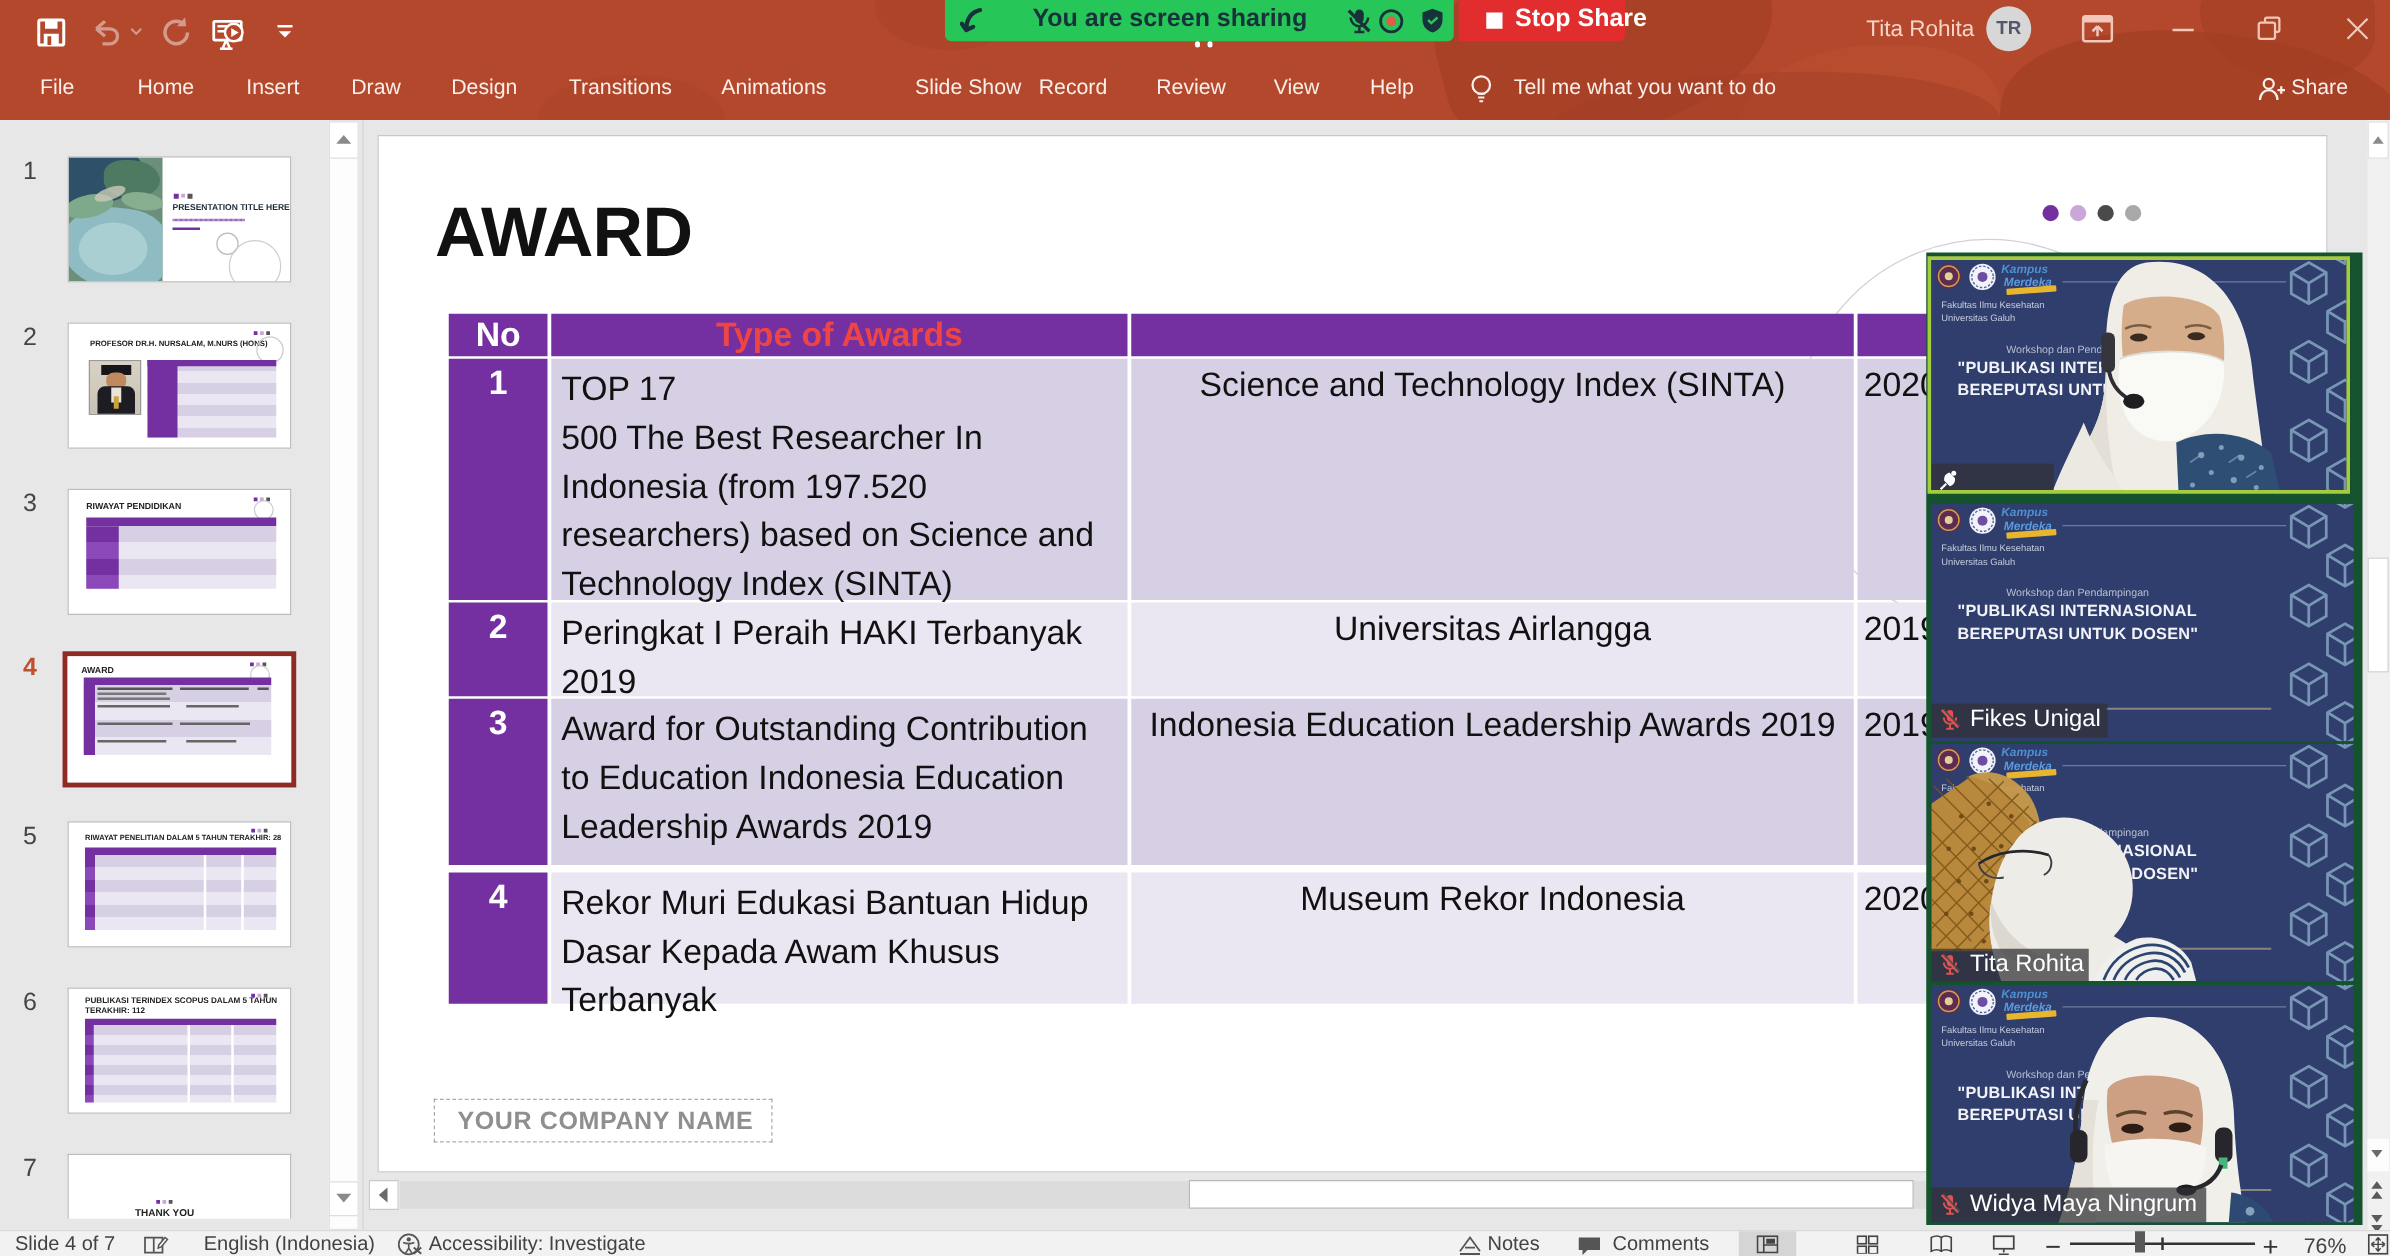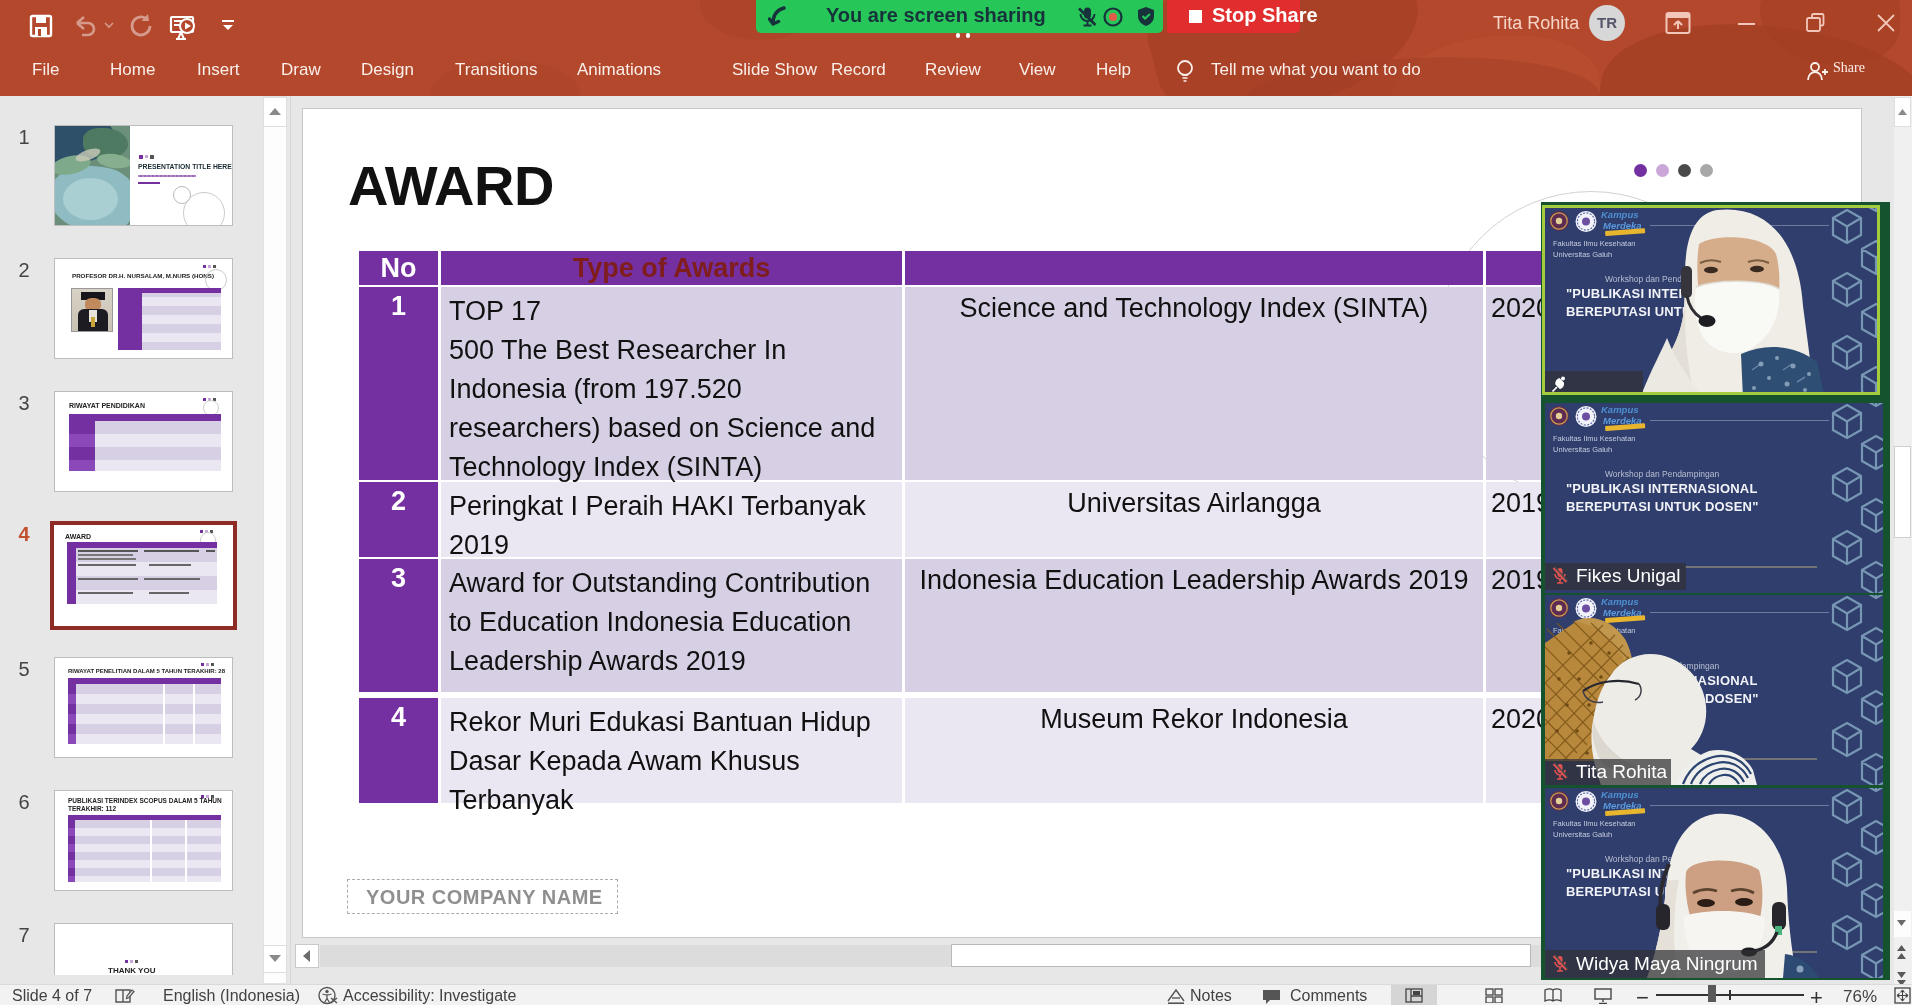--- a/index.html
+++ b/index.html
@@ -12,21 +12,21 @@
 .blotch { position:absolute; background:#A23E23; border-radius:50%; opacity:.55; }
 .blotch2 { position:absolute; background:#C05633; border-radius:50%; opacity:.35; }
 .qat-ic { position:absolute; top:13px; }
 #sharebanner { position:absolute; left:756px; top:0; width:407px; height:33px; background:#27C659; border-radius:0 0 5px 5px; color:#17323B; font-weight:bold; font-size:20px; }
 #stopshare { position:absolute; left:1167px; top:0; width:133px; height:33px; background:#E12D2D; border-radius:0 0 5px 0; color:#fff; font-weight:bold; font-size:20px; }
 #titlename { position:absolute; left:1493px; top:13px; color:#F6D4C8; font-size:18px; }
 #travatar { position:absolute; left:1589px; top:5px; width:36px; height:36px; border-radius:50%; background:#D7D7D7; color:#56566A; font-size:15px; text-align:center; line-height:36px; font-weight:bold;}
 
 .tab { position:absolute; top:60px; color:#FBEFEA; font-size:17px;text-align:right; }
 #tellme { position:absolute; left:1211px; top:60px; color:#FBEFEA; font-size:17px; }
-#sharebtn { position:absolute; left:1833px; top:60px; color:#FBEFEA; font-size:14px;font-family:Liberation Serif, serif; }
+#sharebtn { position:absolute; left:1833px; top:60px; color:#FBEFEA; font-size:17px; }
 
 
 #main { position:absolute; left:0; top:96px; width:1912px; height:888px; background:#E7E7E7; }
 
 
 .thumbnum { position:absolute; left:12px; width:24px; text-align:center; color:#444; font-size:20px; }
 .thumb { position:absolute; left:54px; width:179px; height:101px; background:#fff; border:1px solid #BDBDBD; overflow:hidden; }
 #thumb4sel { position:absolute; left:50px; width:187px; height:109px; border:4px solid #8E2B25; background:#fff; overflow:hidden; }
 
 
@@ -291,21 +291,21 @@
       <div class="abs" style="left:1375px;top:55px;width:13px;height:13px;border-radius:50%;background:#4A4A4A;"></div>
       <div class="abs" style="left:1397px;top:55px;width:13px;height:13px;border-radius:50%;background:#A8A8A8;"></div>
 
       <div class="abs" style="left:1133px;top:82px;width:310px;height:310px;border-radius:50%;border:1.5px solid #D2D2D2;"></div>
 
       <div class="abs" style="left:56px;top:142px;width:79px;height:34px;background:#7430A0;"></div>
       <div class="abs" style="left:138px;top:142px;width:461px;height:34px;background:#7430A0;"></div>
       <div class="abs" style="left:602px;top:142px;width:578px;height:34px;background:#7430A0;"></div>
       <div class="abs" style="left:1183px;top:142px;width:270px;height:34px;background:#7430A0;"></div>
       <div class="abs" style="left:56px;top:144px;width:79px;text-align:center;color:#fff;font-weight:bold;font-size:27px;">No</div>
-      <div class="abs" style="left:138px;top:144px;width:461px;text-align:center;color:#7f1d1d;font-weight:bold;font-size:27px;">Type of Awards</div>
+      <div class="abs" style="left:138px;top:144px;width:461px;text-align:center;color:#ef4444;font-weight:bold;font-size:27px;">Type of Awards</div>
       <div class="abs" style="left:56px;top:178px;width:79px;height:193px;background:#7430A0;"></div>
       <div class="abs" style="left:138px;top:178px;width:461px;height:193px;background:#D7D0E5;"></div>
       <div class="abs" style="left:602px;top:178px;width:578px;height:193px;background:#D7D0E5;"></div>
       <div class="abs" style="left:1183px;top:178px;width:270px;height:193px;background:#D7D0E5;"></div>
       <div class="abs" style="left:56px;top:182px;width:79px;text-align:center;color:#fff;font-weight:bold;font-size:27px;">1</div>
       <div class="abs" style="left:146px;top:183px;width:450px;font-size:27px;line-height:39px;color:#111;">TOP 17<br>500 The Best Researcher In<br>Indonesia (from 197.520<br>researchers) based on Science and<br>Technology Index (SINTA)</div>
       <div class="abs" style="left:602px;top:184px;width:578px;text-align:center;font-size:27px;color:#111;">Science and Technology Index (SINTA)</div>
       <div class="abs" style="left:1188px;top:184px;width:120px;font-size:27px;color:#111;">2020</div>
       <div class="abs" style="left:56px;top:373px;width:79px;height:75px;background:#7430A0;"></div>
       <div class="abs" style="left:138px;top:373px;width:461px;height:75px;background:#EAE6F2;"></div>

